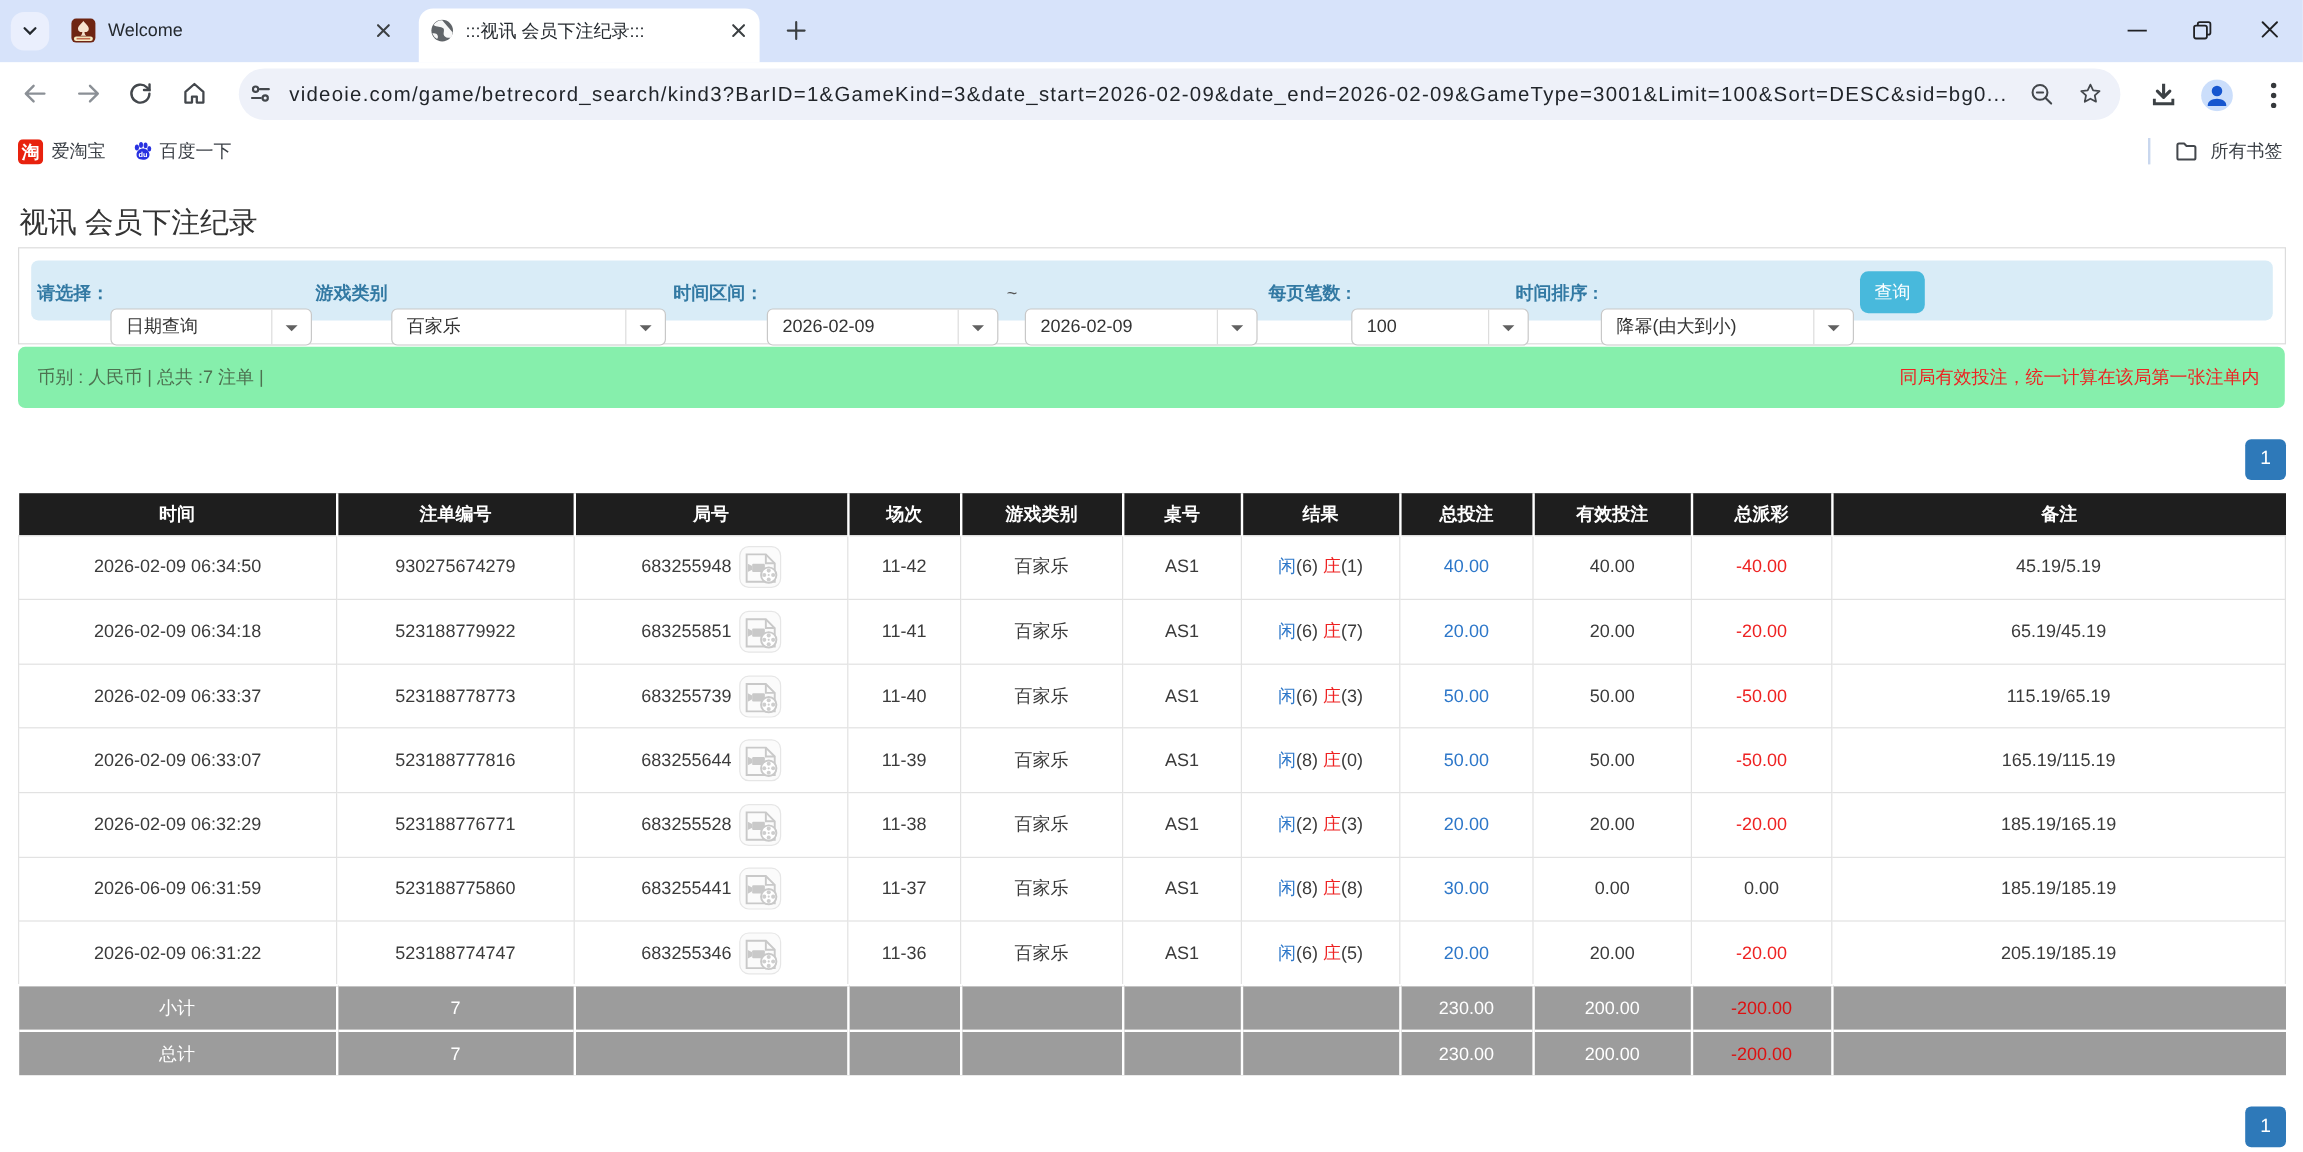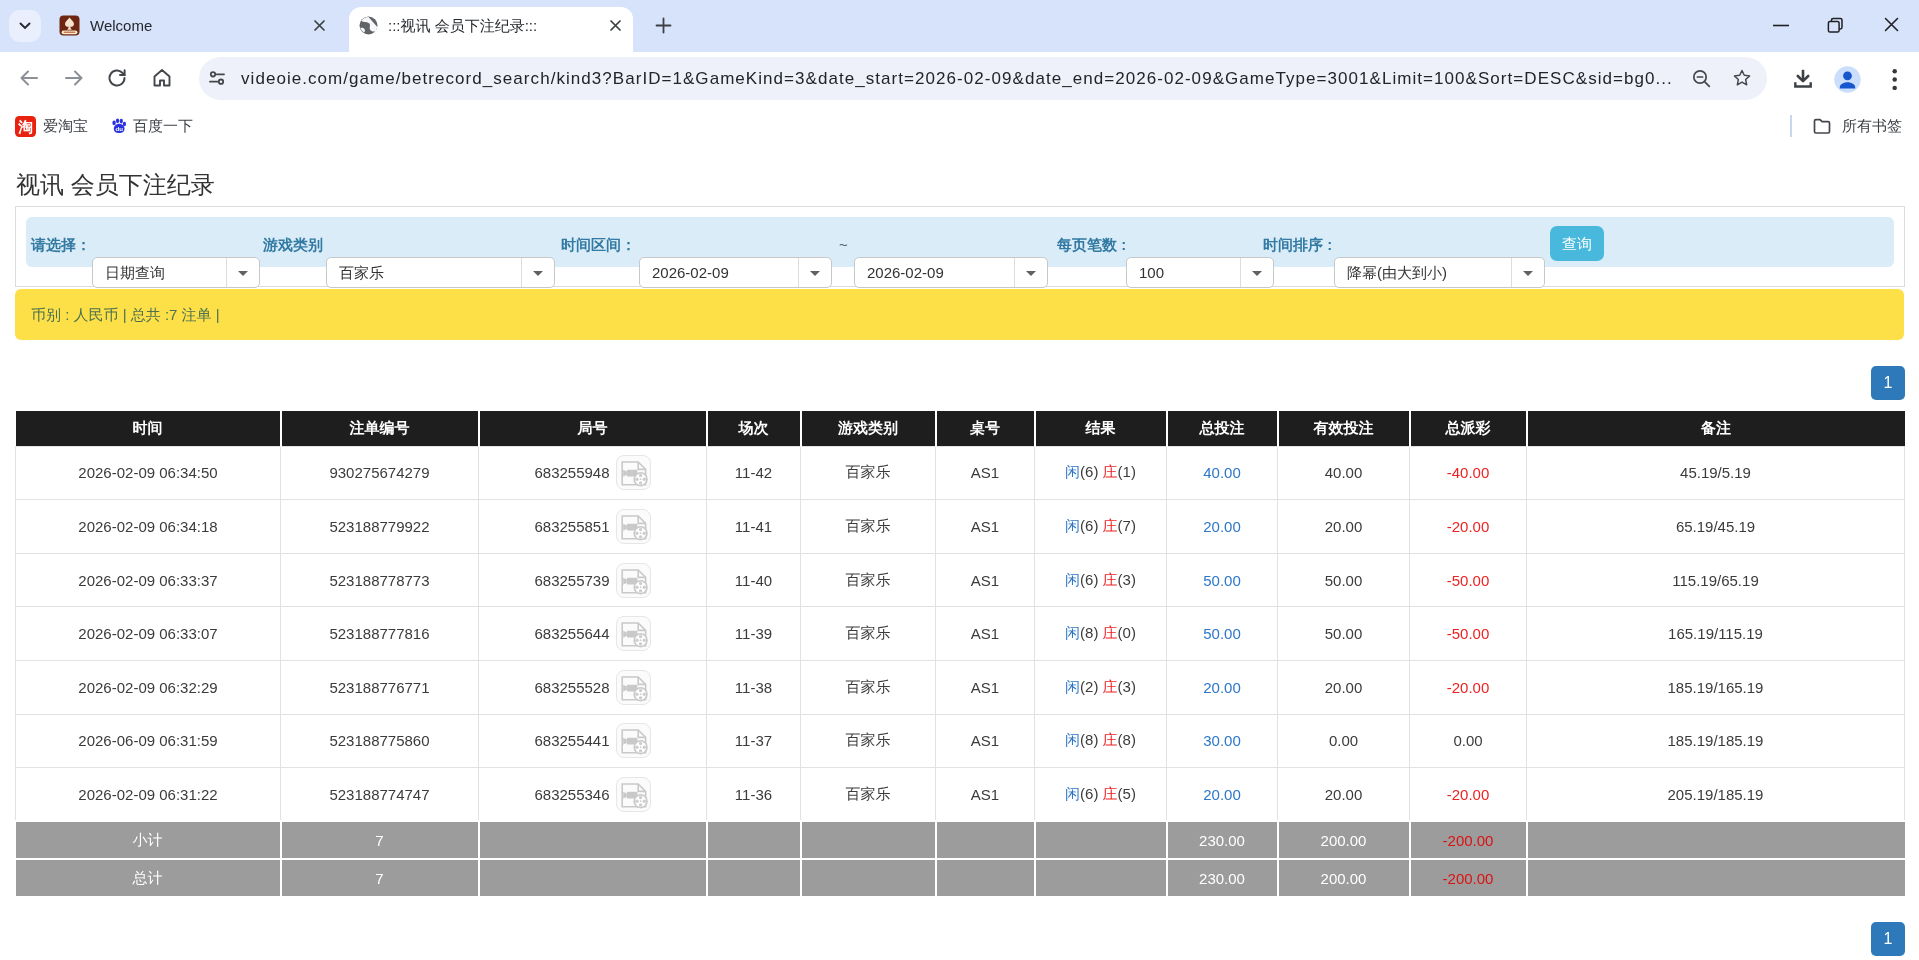--- a/index.html
+++ b/index.html
@@ -21,21 +21,21 @@
   #filterbox { position:absolute; left:15px; top:206px; width:1890px; height:81px; background:#fff; border:1px solid #dcdcdc; }
   #filterbar { position:absolute; left:26px; top:217px; width:1868px; height:50px; background:#d9ecf7; border-radius:6px; }
   .flabel { position:absolute; top:229px; height:31px; line-height:31px; font-size:15px; font-weight:bold; color:#3279a3; white-space:nowrap; }
   .fsel { position:absolute; top:229px; height:31px; background:#fff; border:1px solid #c8c8c8; border-radius:5px; font-size:15px; color:#333;margin-top:28px; }
   .fsel .txt { position:absolute; left:12px; top:0; height:29px; line-height:29px; white-space:nowrap; }
   .fsel .arr { position:absolute; right:0; top:0; width:33px; height:29px; border-left:1px solid #ddd; }
   .fsel .arr:after { content:""; position:absolute; left:50%; top:50%; margin-left:-5px; margin-top:-2px;
       border-left:5px solid transparent; border-right:5px solid transparent; border-top:5px solid #616161; }
   #querybtn { position:absolute; left:1550px; top:226px; width:54px; height:35px; background:#48b9dc; border-radius:7px;
       color:#fff; font-size:15px; text-align:center; line-height:35px; }
-  #greenbar { position:absolute; left:15px; top:289px; width:1889px; height:51px; background:#fde047; border-radius:6px; }
+  #greenbar { position:absolute; left:15px; top:289px; width:1889px; height:51px; background:#86efac; border-radius:6px; }
   #greenbar .lt { position:absolute; left:16px; top:0; height:51px; line-height:51px; font-size:15px; color:#4d7150; }
   #greenbar .rt { position:absolute; right:21px; top:0; height:51px; line-height:51px; font-size:15px; color:#ee2222; }
   .pagebtn { position:absolute; left:1871px; width:34px; height:34px; background:#2e79b9; border-radius:5px;
       color:#fff; font-size:16px; text-align:center; line-height:34px; }
   
   #bettable { position:absolute; left:15px; top:411px; width:1889px; border-collapse:collapse; table-layout:fixed; }
   #bettable th { background:#1e1e1e; color:#fff; font-size:15px; font-weight:bold; height:35px; border-left:2px solid #fff; }
   #bettable th:first-child { border-left:none; }
   #bettable td { text-align:center; font-size:15px; color:#3b3b3b; }
   #bettable tbody.data td { height:53.64px; border:1px solid #e2e2e2; }
@@ -213,20 +213,21 @@
   </div>
 <div class="flabel" style="left:1263px;">时间排序 :</div>
 <div class="fsel" style="left:1334px; width:211px;">
     <div class="txt">降幂(由大到小)</div>
     <div class="arr"></div>
   </div>
 <div id="querybtn">查询</div>
 
 <div id="greenbar">
   <div class="lt">币别 : 人民币 | 总共 :7 注单 |</div>
+  <div class="rt">同局有效投注，统一计算在该局第一张注单内</div>
 </div>
 
 <div class="pagebtn" style="top:366px;">1</div>
 
 <table id="bettable">
   <colgroup>
     <col style="width:265px">
       <col style="width:198px">
       <col style="width:228px">
       <col style="width:94px">

